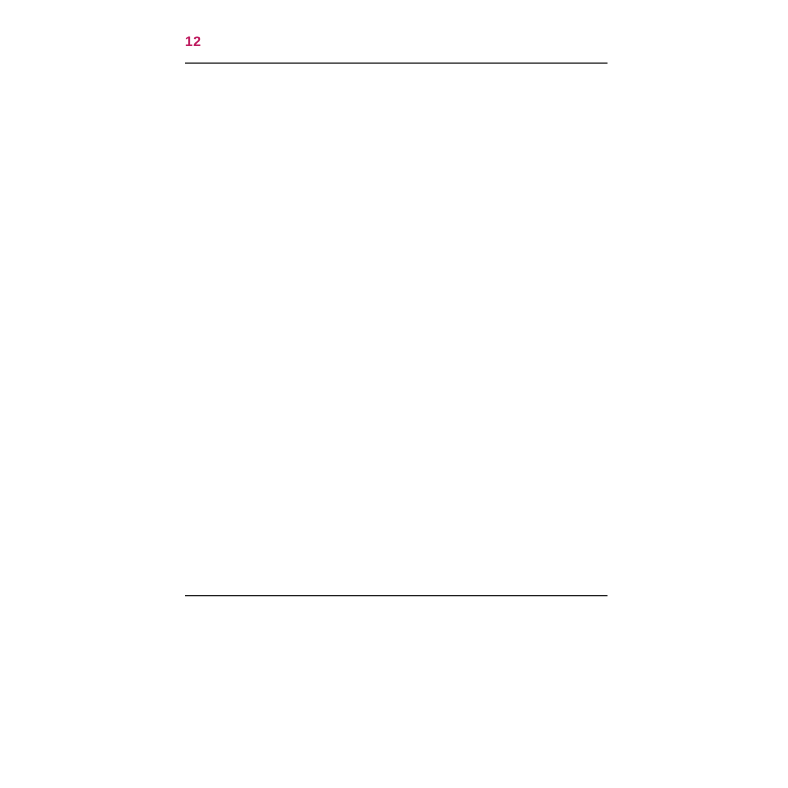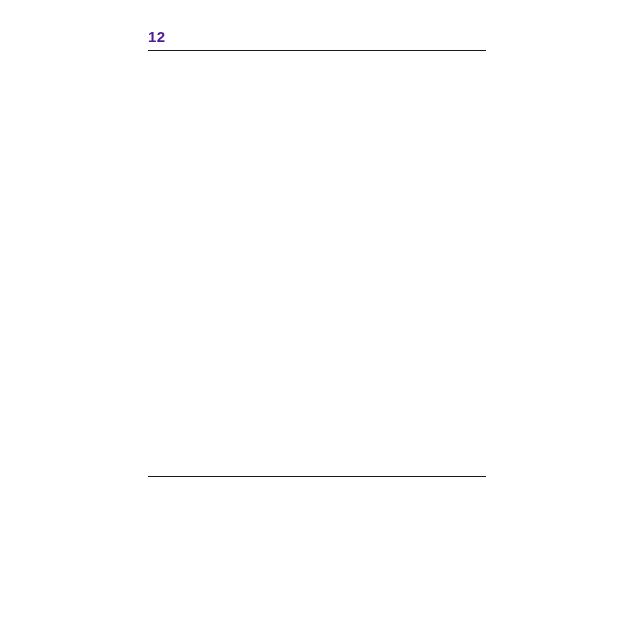--- a/index.html
+++ b/index.html
@@ -20,23 +20,23 @@
     left: 0;
     top: 0;
     width: 630px;
     height: 630px;
     background: #ffffff;
   }
   .page-number {
     position: absolute;
     left: 148px;
     top: 28px;
-    font-size: 15px;
-    font-weight: bold;
-    color: #4c1d95;
+    font-size: 11px;
+    font-weight: bold;
+    color: #be185d;
     letter-spacing: 0.5px;
   }
   .header-rule {
     position: absolute;
     left: 148px;
     top: 50px;
     width: 338px;
     height: 1px;
     background: #1a1a1a;
   }

